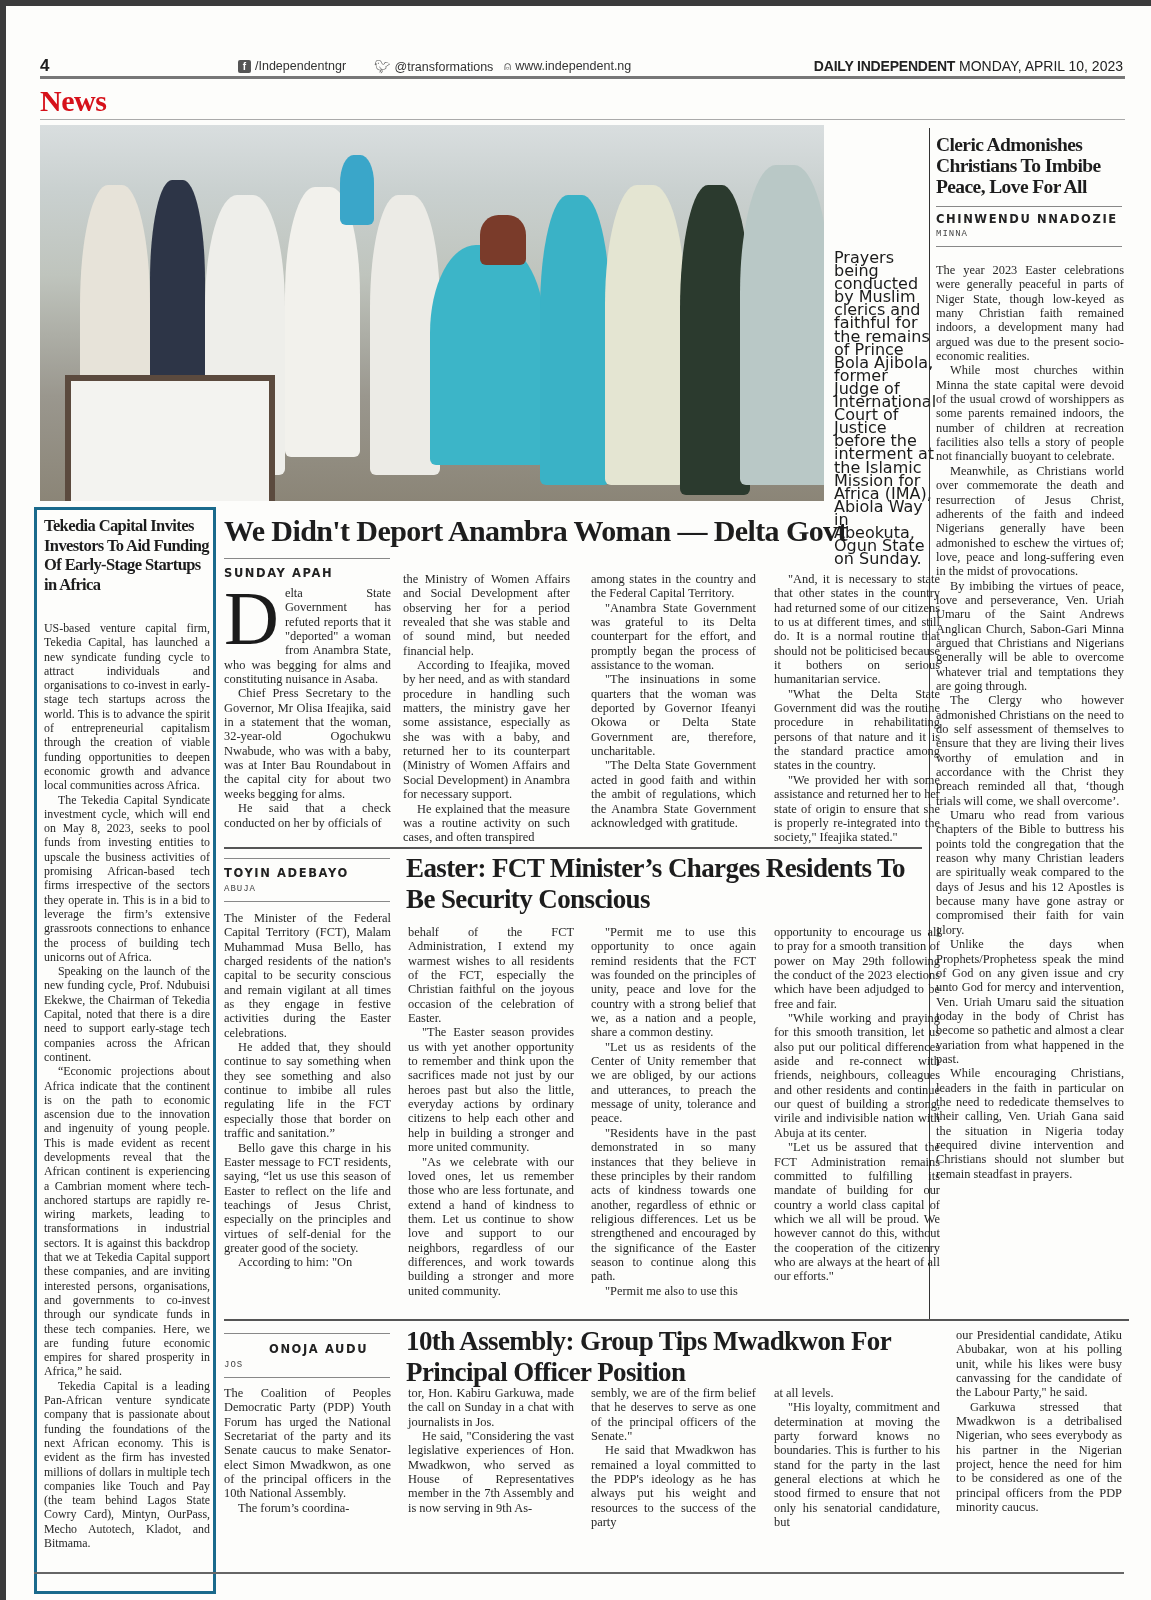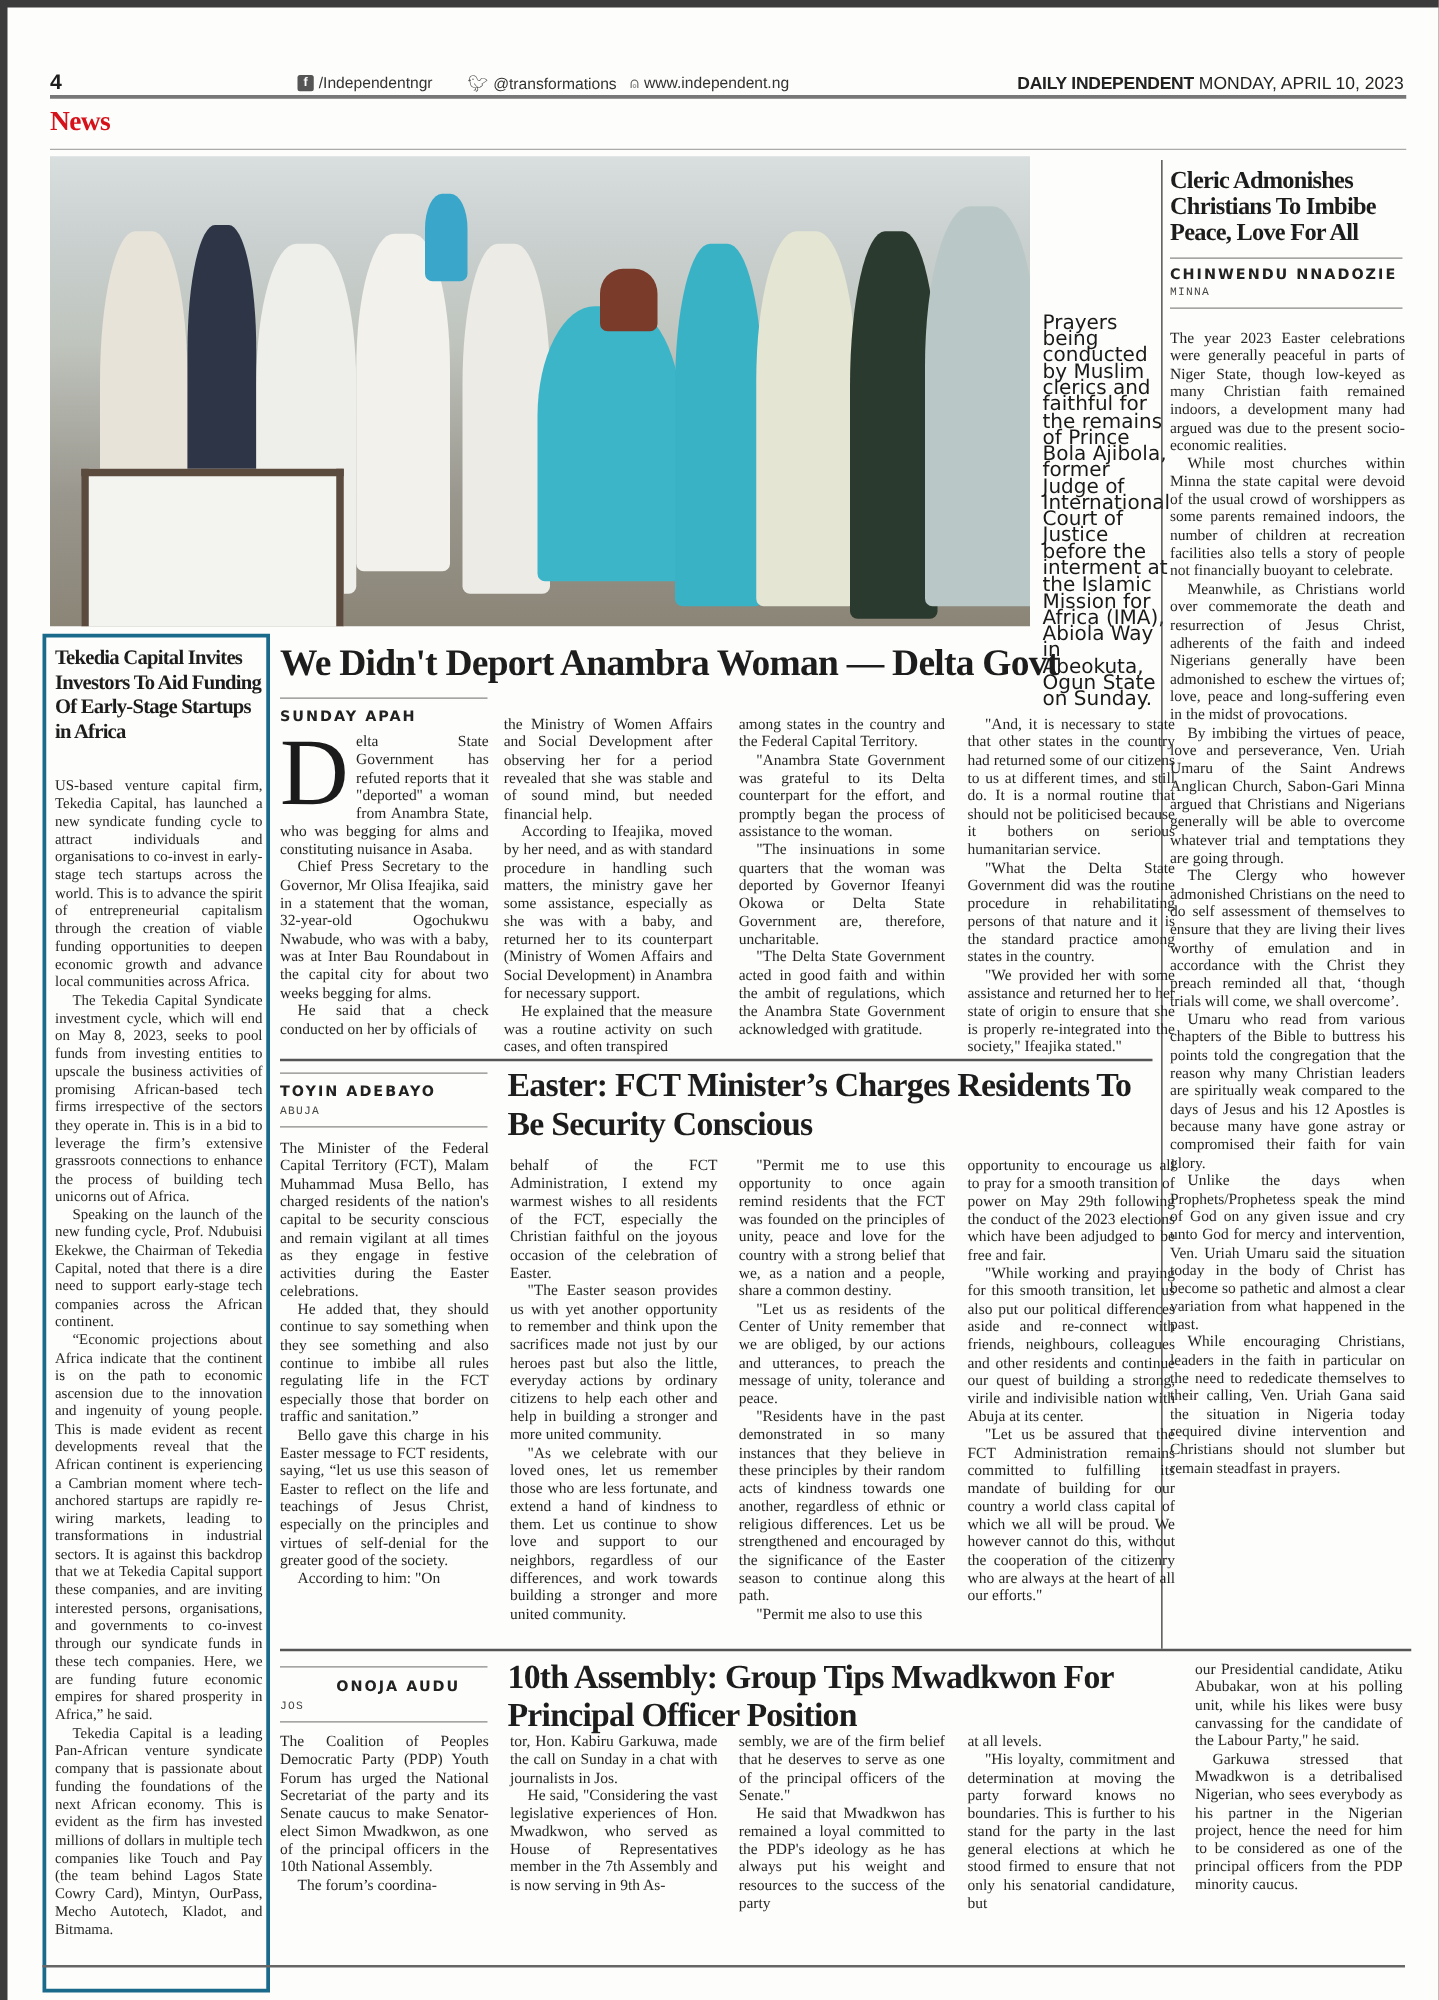--- a/index.html
+++ b/index.html
@@ -18,21 +18,21 @@
   
   .hdr-page-num { left: 34px; top: 50px; font-family: "Liberation Sans", sans-serif; font-weight: bold; font-size: 17px; }
   .hdr-social { top: 53px; font-family: "Liberation Sans", sans-serif; font-size: 12.5px; color: #333; display: flex; align-items: center; gap: 4px; }
   .ico-box { display:inline-block; width: 13px; height: 13px; background:#555; color:#fff; border-radius:2px; font-size:10px; line-height:13px; text-align:center; font-weight:bold; }
   .ico-bird { color:#555; font-size: 13px; }
   .ico-mouse { color:#555; font-size: 12px; }
   .hdr-right { right: 28px; top: 52px; font-family: "Liberation Sans", sans-serif; font-size: 14px; color: #222; }
   .hdr-right b { font-weight: bold; letter-spacing: -0.2px; }
   .rule-thick { height: 3px; background: #777; }
   .rule-thin { height: 1px; background: #888; }
-  .section-title { left: 34px; top: 78px; font-family: "Liberation Serif", serif; font-weight: bold; font-size: 22px; color: #d6111a; letter-spacing: -0.5px; }
+  .section-title { left: 34px; top: 78px; font-family: "Liberation Serif", serif; font-weight: bold; font-size: 30px; color: #d6111a; letter-spacing: -0.5px; }
   
   .photo {
     left: 34px; top: 119px; width: 784px; height: 376px;
     background: linear-gradient(180deg, #d9dedf 0%, #c9d0cf 18%, #bfc4bd 40%, #9a978e 72%, #8b8577 100%);
     overflow: hidden;
   }
   .fig { position: absolute; border-radius: 40% 40% 6px 6px; }
   .caption {
     left: 828px; top: 245px; width: 100px;
     font-family: "DejaVu Sans", sans-serif; font-weight: normal; font-size: 16px; line-height: 13.1px; color: #1a1a1a;

